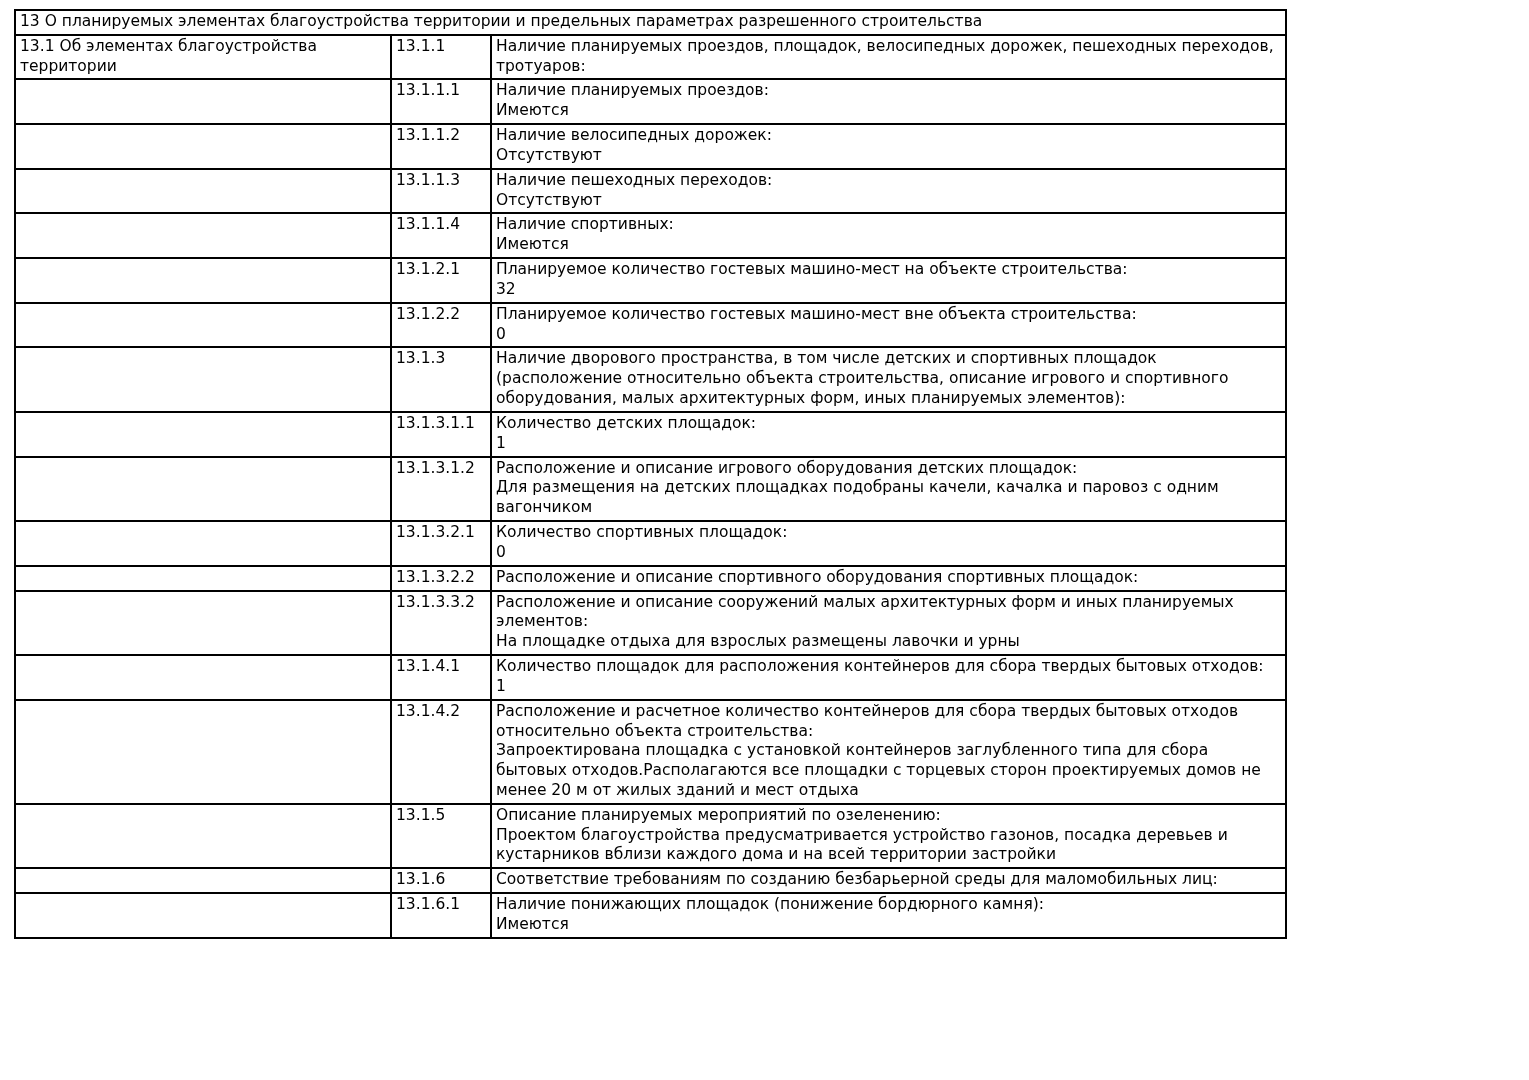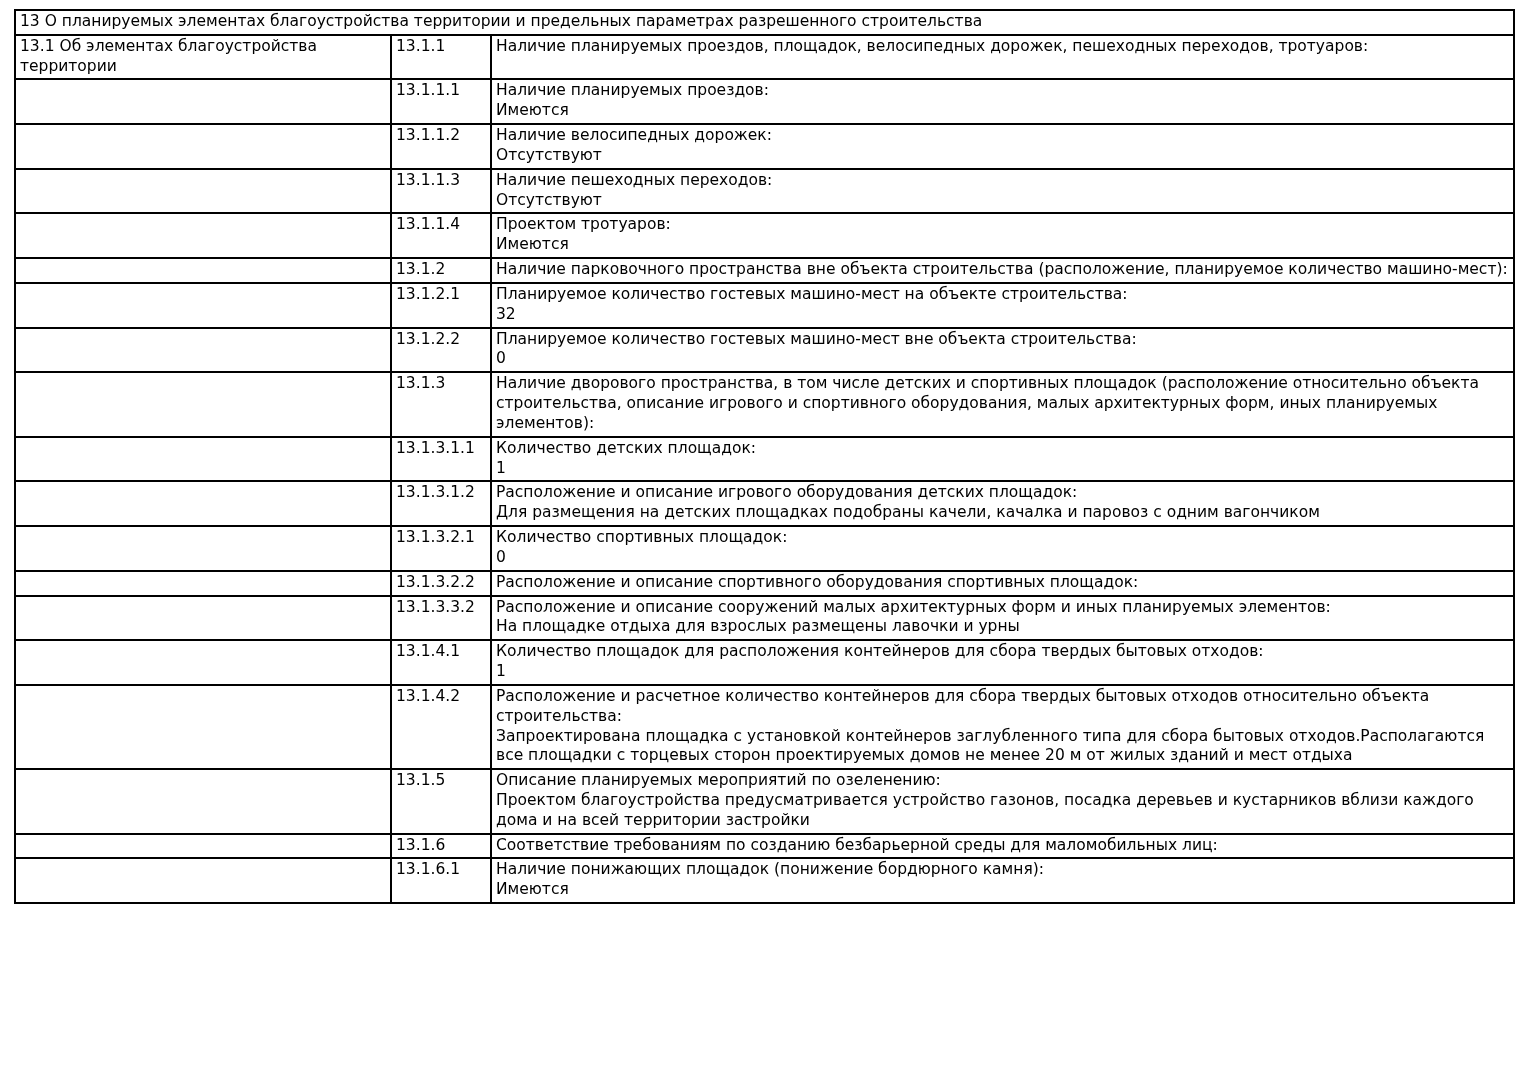--- a/index.html
+++ b/index.html
@@ -15,21 +15,21 @@
     font-size: 15.5px;
     color: #000000;
     overflow: hidden;
   }
   .doc {
     padding: 9px 14px 0 14px;
   }
   table.decl {
     border-collapse: collapse;
     table-layout: fixed;
-    width: 1501px;
+    width: 1273px;
   }
   table.decl td {
     border: 2px solid #000000;
     padding: 1px 5px 2px 4px;
     vertical-align: top;
     line-height: 1.28;
     word-wrap: break-word;
   }
   td.section-cell {
     padding: 2px 4px;
@@ -105,34 +105,22 @@
     </td>
   </tr>
         <tr>
     <td class="category-cell">
       <span></span>
     </td>
     <td class="code-cell">
       <span>13.1.1.4</span>
     </td>
     <td class="content-cell">
-      <div class="row-label">Проектом тротуаров:</div>
+      <div class="row-label">Наличие спортивных:</div>
       <div class="row-value">Имеются</div>
-    </td>
-  </tr>
-        <tr>
-    <td class="category-cell">
-      <span></span>
-    </td>
-    <td class="code-cell">
-      <span>13.1.2</span>
-    </td>
-    <td class="content-cell">
-      <div class="row-label">Наличие парковочного пространства вне объекта строительства (расположение, планируемое количество машино-мест):</div>
-
     </td>
   </tr>
         <tr>
     <td class="category-cell">
       <span></span>
     </td>
     <td class="code-cell">
       <span>13.1.2.1</span>
     </td>
     <td class="content-cell">

